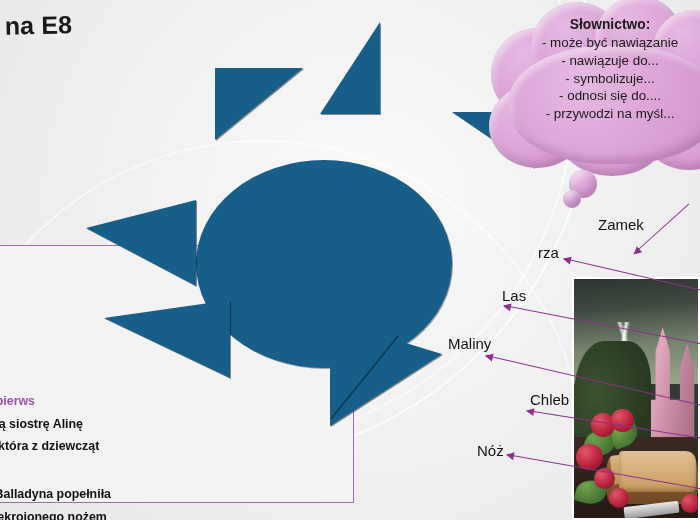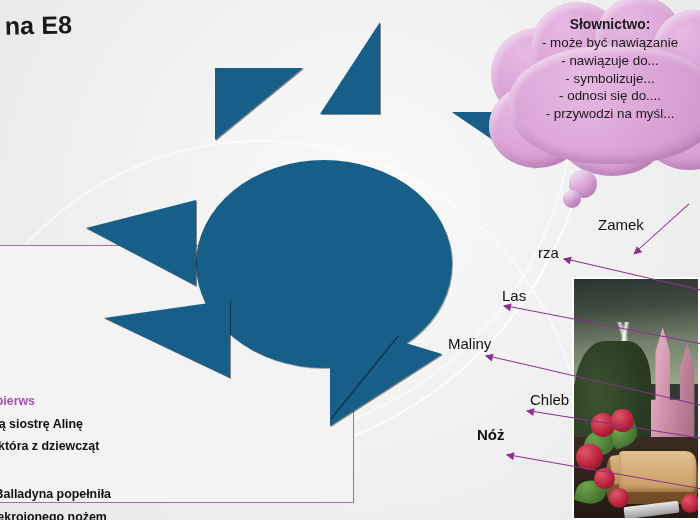--- a/index.html
+++ b/index.html
@@ -233,21 +233,21 @@
     <div class="berry" style="left:28%;bottom:4%;width:16%;height:8.5%;"></div>
     <div class="berry" style="left:86%;bottom:2%;width:16%;height:8%;"></div>
     <div class="knife"></div>
   </div>
 
   <div class="lbl" style="left:598px;top:216px;">Zamek</div>
   <div class="lbl" style="left:538px;top:244px;">rza</div>
   <div class="lbl" style="left:502px;top:287px;">Las</div>
   <div class="lbl" style="left:448px;top:335px;">Maliny</div>
   <div class="lbl" style="left:482px;top:391px;margin-left:48px;">Chleb</div>
-  <div class="lbl" style="left:477px;top:426px;font-weight:bold;">Nóż</div>
+  <div class="lbl" style="left:477px;top:442px;">Nóż</div>
 
   <div class="arrow" style="left:634px;top:253px;width:74px;transform:rotate(-42deg);"></div>
   <div class="arrow" style="left:564px;top:258px;width:148px;transform:rotate(13deg);"></div>
   <div class="arrow" style="left:504px;top:305px;width:212px;transform:rotate(11deg);"></div>
   <div class="arrow" style="left:486px;top:355px;width:236px;transform:rotate(13deg);"></div>
   <div class="arrow" style="left:527px;top:410px;width:180px;transform:rotate(9deg);"></div>
   <div class="arrow" style="left:507px;top:454px;width:200px;transform:rotate(10deg);"></div>
 
 </div>
 

